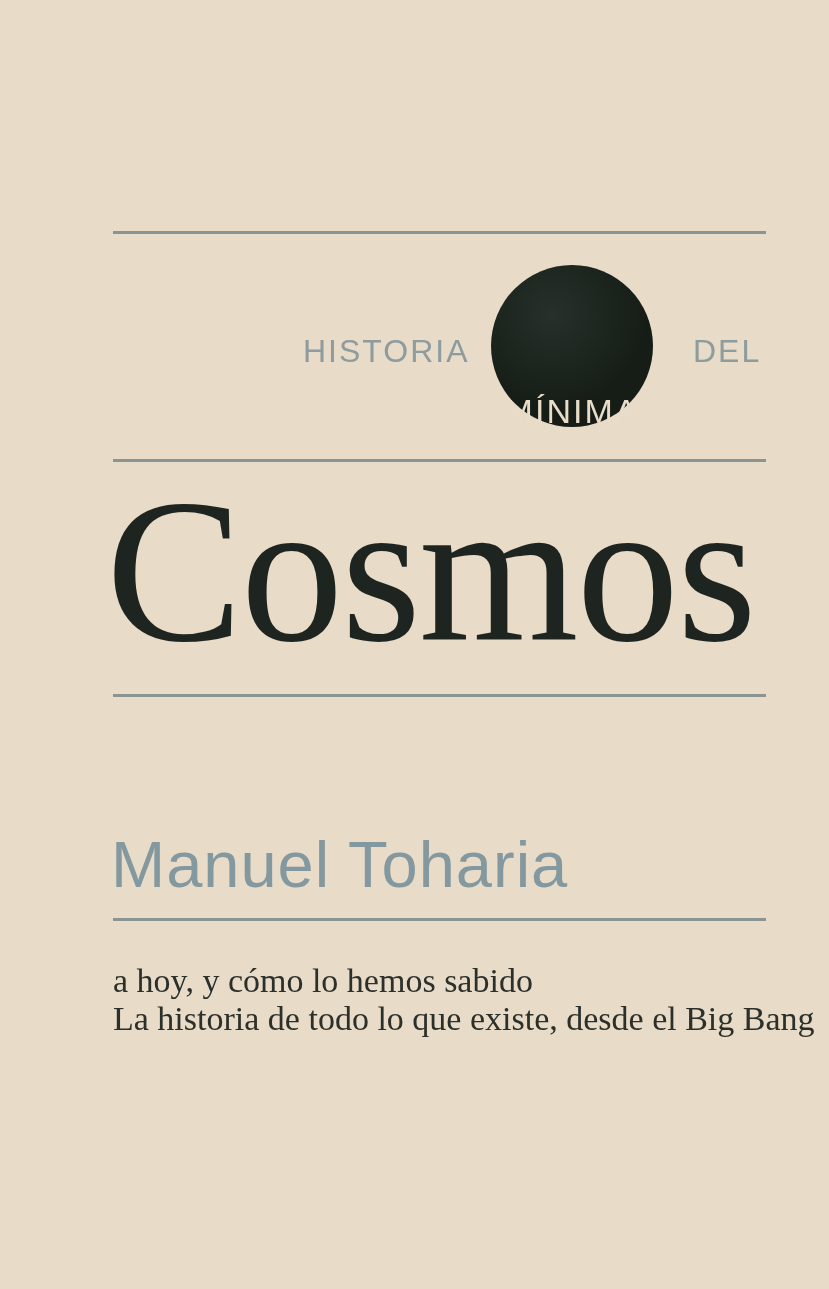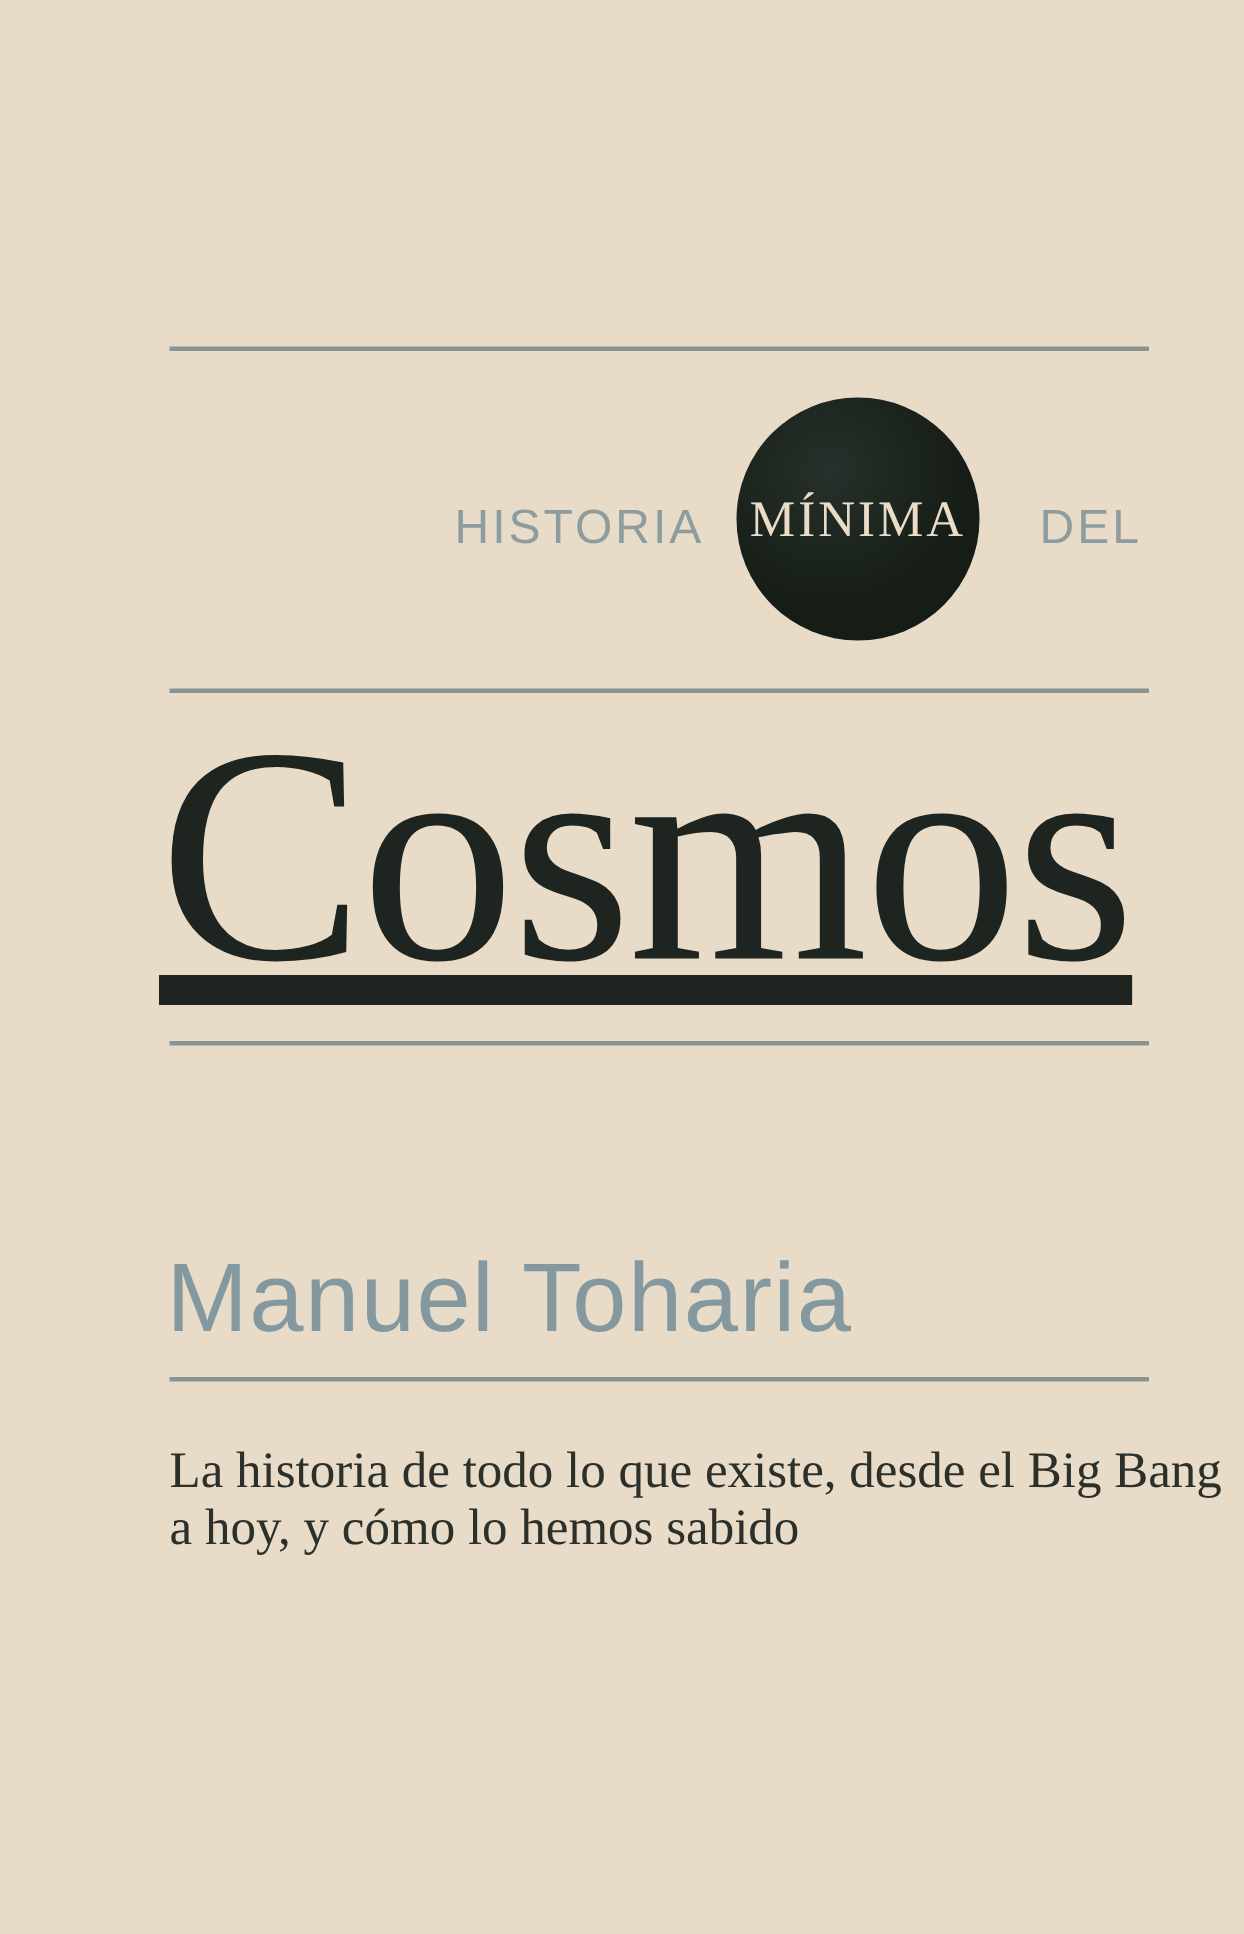--- a/index.html
+++ b/index.html
@@ -45,41 +45,40 @@
   }
   .series-pre{left:303px;top:335px;}
   .series-post{left:693px;top:335px;}
 
   .circle-badge{
     position:absolute;
     left:491px;top:265px;
     width:162px;height:162px;
     border-radius:50%;
     background:radial-gradient(circle at 38% 30%, var(--circle_hi) 0%, var(--circle) 62%);
-    display:flex;align-items:center;justify-content:center;font-family:Liberation Serif, serif;
+    display:flex;align-items:flex-end;justify-content:center;
   }
   .circle-badge .word{
     color:var(--circle_text);
     font-size:34px;
     letter-spacing:2px;
     line-height:1;
     font-weight:500;
     transform:translateY(1px);
   }
 
   .book-title{
     position:absolute;
     left:106px;top:468px;
     font-family:"Liberation Serif", serif;
     font-size:205px;
     letter-spacing:-2px;
     line-height:1;
     color:var(--title);
     white-space:nowrap;
-    text-decoration:underline;
   }
 
   .author-name{
     position:absolute;
     left:111px;top:832px;
     font-family:Liberation Sans, sans-serif;
     font-size:65px;
     letter-spacing:1px;
     line-height:1;
     color:var(--author);
@@ -115,17 +114,17 @@
 
   <div class="book-title">Cosmos</div>
 
   <div class="rule rule-3"></div>
 
   <div class="author-name">Manuel Toharia</div>
 
   <div class="rule rule-4"></div>
 
   <div class="subtitle">
+    <div>a hoy, y cómo lo hemos sabido</div>
     <div>La historia de todo lo que existe, desde el Big Bang</div>
-    <div>a hoy, y cómo lo hemos sabido</div>
   </div>
 
 </div>
 
 </body></html>

